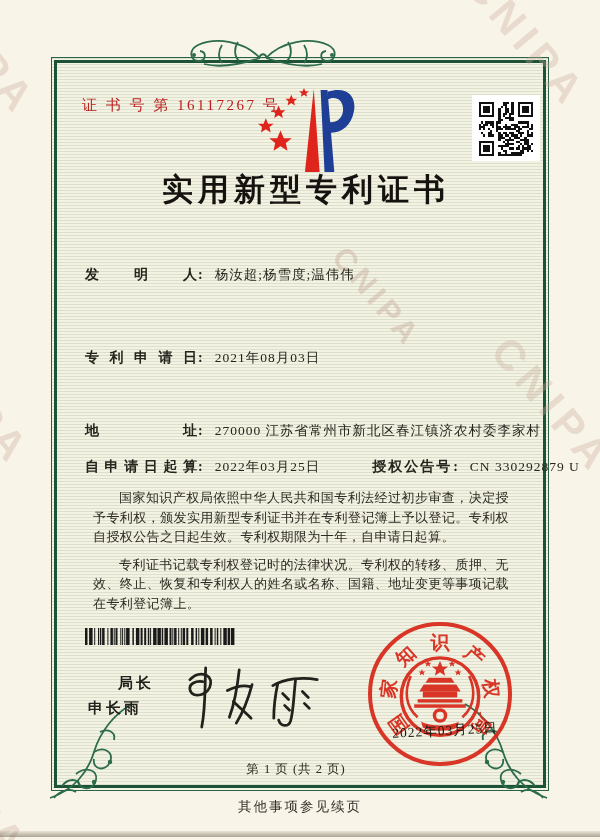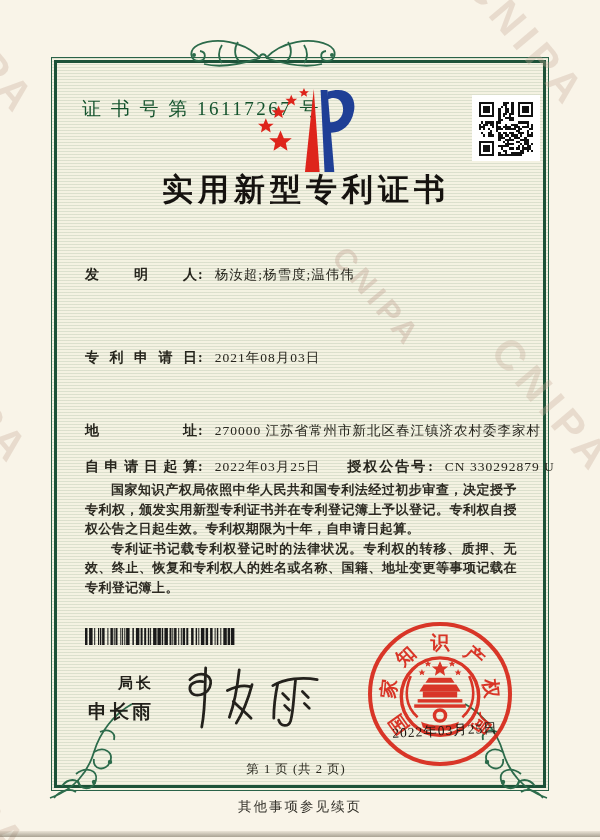--- a/index.html
+++ b/index.html
@@ -14,44 +14,44 @@
 
   
   .frame{position:absolute;left:51px;top:57px;width:496px;height:732px;z-index:1;
          border:1px solid #2a6248;
          background-color:#f4f2e2;
          background-image:repeating-linear-gradient(180deg,rgba(120,150,120,0.20) 0px,rgba(120,150,120,0.20) 1px,transparent 1px,transparent 3px);}
   .frame::after{content:"";position:absolute;inset:2px;border:3px solid #1c5238;}
 
   .content{position:absolute;inset:0;z-index:4;}
 
-  .cert-no{position:absolute;left:82px;top:96px;font-size:19px;letter-spacing:2.5px;color:#14532d;}
+  .cert-no{position:absolute;left:82px;top:96px;font-size:15px;letter-spacing:2.5px;color:#b91c1c;}
 
   .logo{position:absolute;left:251px;top:86px;z-index:4;}
   .qr-patch{position:absolute;left:472px;top:95px;width:68px;height:66px;background:#fff;z-index:4;}
   .qr-patch svg{position:absolute;left:7px;top:7px;}
 
   .title{position:absolute;left:0;right:0;top:169px;text-align:center;font-size:31px;font-weight:bold;
          letter-spacing:5px;color:#15120f;margin:0;transform:translateX(6px);}
 
   .frow{position:absolute;left:85px;right:60px;font-size:14px;color:#26251d;white-space:nowrap;}
   .flabel{display:inline-block;width:112px;text-align:justify;text-align-last:justify;font-weight:600;}
   .fcolon{font-weight:600;margin-left:1px;}
   .fvalue{margin-left:12px;letter-spacing:1px;font-size:13.5px;}
-  .flabel2{margin-left:27px;letter-spacing:2px;font-weight:600;}
+  .flabel2{margin-left:52px;letter-spacing:2px;font-weight:600;}
 
   .legal{position:absolute;left:85px;top:480px;width:432px;font-size:13px;line-height:19.6px;
          color:#2c2a22;text-align:justify;letter-spacing:0.4px;}
-  .legal p{margin:0;text-indent:2em;font-weight:bold;}
+  .legal p{margin:8px;text-indent:2em;}
 
   .barcode{position:absolute;left:85px;top:628px;width:155px;height:17px;}
 
   .sig-title{position:absolute;left:88px;top:674px;font-size:15px;font-weight:600;letter-spacing:3px;color:#22211b;
              font-family:"Liberation Sans","DejaVu Sans",sans-serif;margin-left:30px;}
-  .sig-name{position:absolute;left:88px;top:699px;font-size:19px;font-weight:600;letter-spacing:3px;color:#22211b;
+  .sig-name{position:absolute;left:88px;top:699px;font-size:15px;font-weight:600;letter-spacing:3px;color:#22211b;
             font-family:Liberation Sans, sans-serif;}
   .sig-script{position:absolute;left:178px;top:658px;}
 
   .seal{position:absolute;left:368px;top:622px;width:144px;height:144px;z-index:5;opacity:0.93;}
   .seal-ring{position:absolute;inset:0;border:4px solid #d7281a;border-radius:50%;}
   .seal-ring span{position:absolute;left:50%;top:50%;font-size:19px;font-weight:bold;color:#d7281a;}
   .seal-emblem{position:absolute;left:50%;top:50%;transform:translate(-50%,-47%);}
   .seal-date{position:absolute;left:372px;top:722px;width:146px;text-align:center;font-size:13.5px;
              color:#17150f;letter-spacing:1px;transform:rotate(-3deg);z-index:6;white-space:nowrap;}
 

